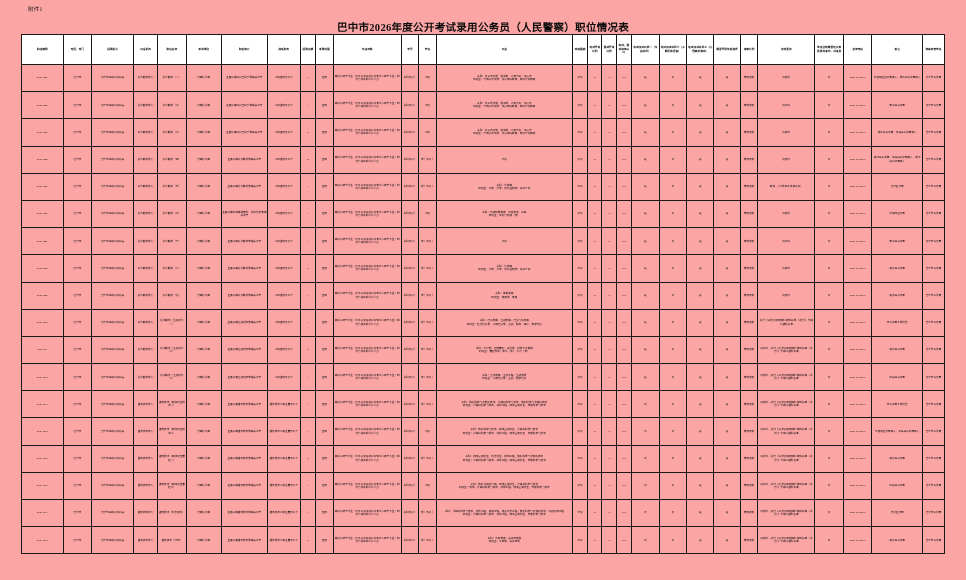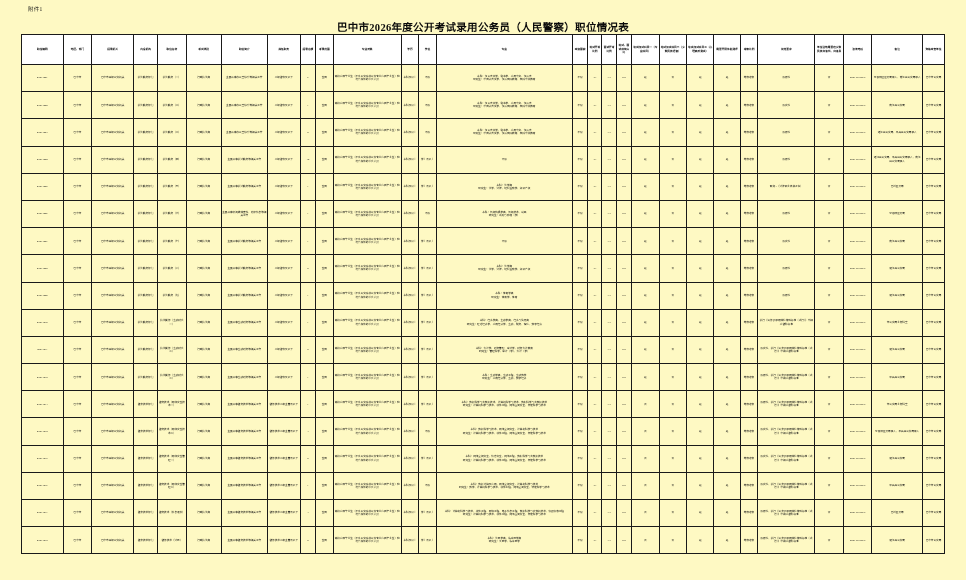--- a/index.html
+++ b/index.html
@@ -9,21 +9,21 @@
     width: 966px;
     height: 580px;
     background: #ffffff;
     font-family: "Liberation Sans", "DejaVu Sans", sans-serif;
     overflow: hidden;
   }
   #page {
     position: relative;
     width: 966px;
     height: 580px;
-    background: #fef9c3;
+    background: #fca5a5;
   }
   #attachment-label {
     position: absolute;
     left: 28px;
     top: 5px;
     font-size: 5.5px;
     color: #111;
     font-family: "Liberation Serif", "DejaVu Serif", serif;
     letter-spacing: 0.2px;
     white-space: nowrap;

